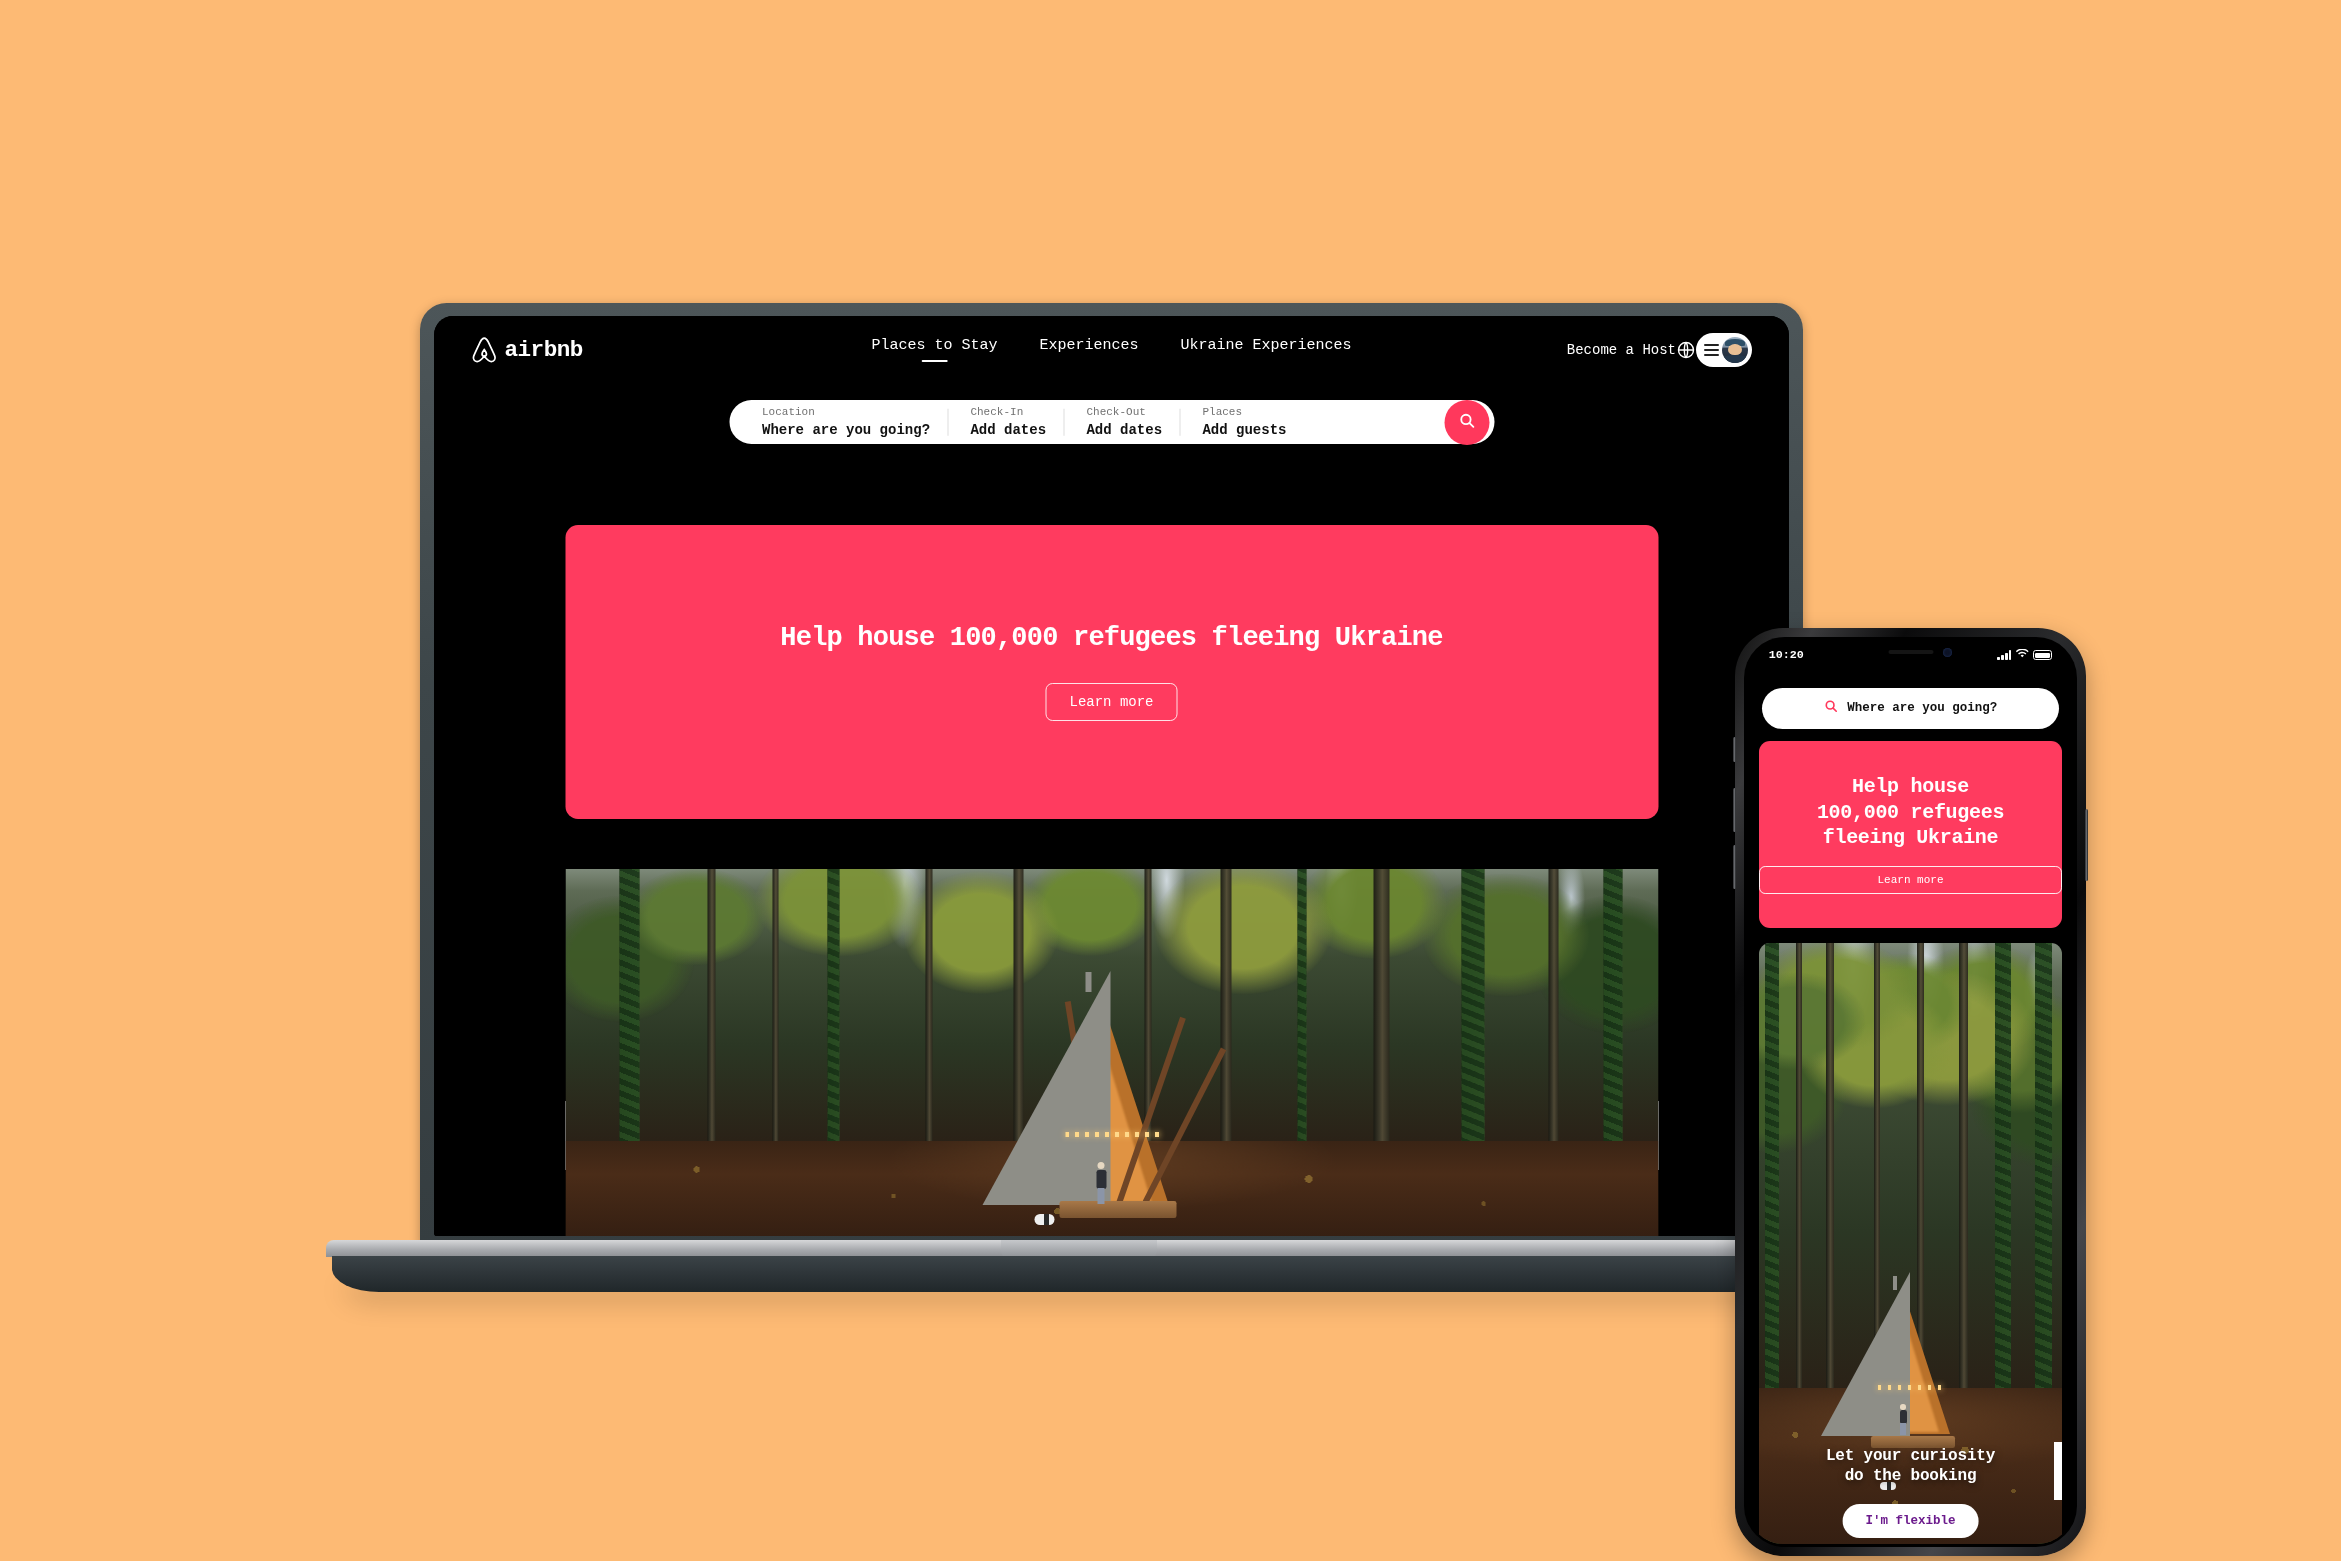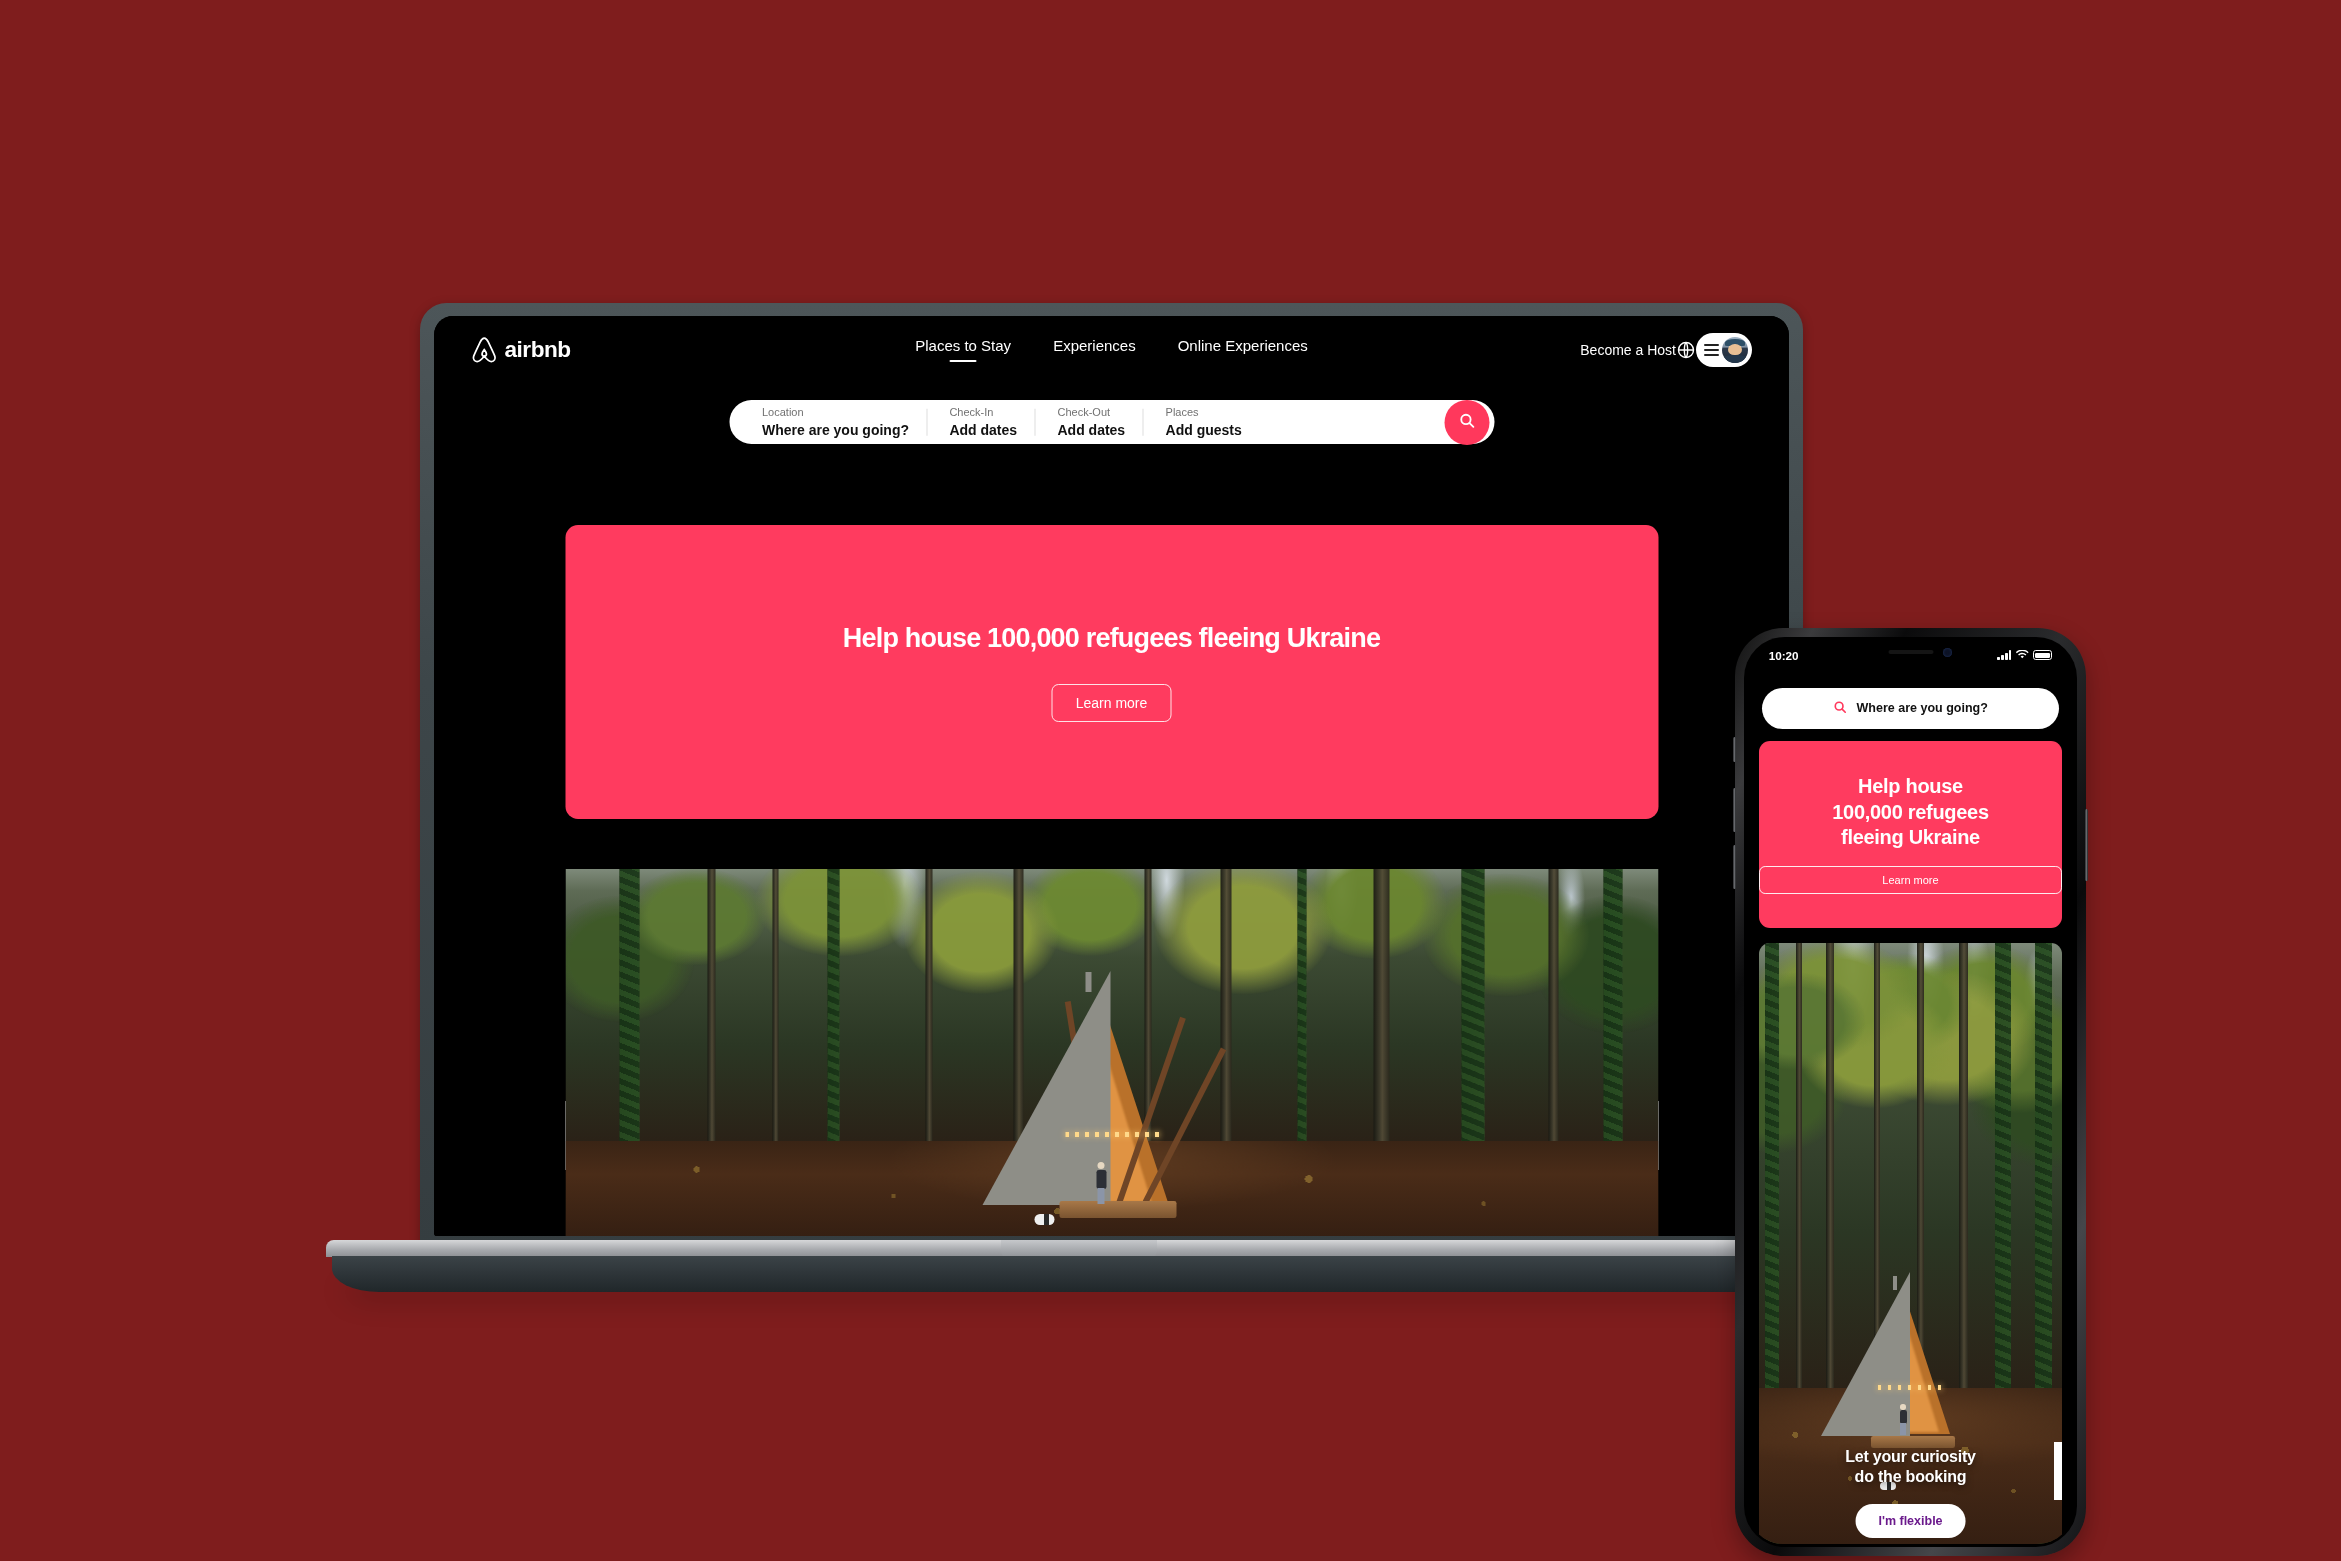--- a/index.html
+++ b/index.html
@@ -7,21 +7,21 @@
     width: 2342px; height: 1561px;
     overflow: hidden;
     font-family: "Liberation Sans", sans-serif;
   }
   body {
     background: #f0f0f0;
     position: relative;
   }
 
   
-  #scene { position: absolute; inset: 0; background: #7f1d1d; }
+  #scene { position: absolute; inset: 0; background: #fdba74; font-family: Liberation Mono, monospace; }
 
   
   #laptop { position: absolute; left: 420px; top: 303px; width: 1383px; height: 991px; }
 
   .lt-lid {
     position: absolute; left: 0; top: 0; width: 1383px; height: 946px;
     background: linear-gradient(180deg,#4d5659 0%, #3d4649 40%, #353d40 100%);
     border-radius: 26.5px 26.5px 7.8px 7.8px;
     box-shadow: 0 3.1px 11px rgba(0,0,0,.28);
   }
@@ -346,21 +346,21 @@
                   <path d="M16 2.5c2.2 0 3.6 1.9 5 5 2.6 5.7 6.7 14 7.9 17.2 1.1 3-.9 6.3-4.2 6.3-2.6 0-5-1.9-8.7-6.4-3.7 4.5-6.1 6.4-8.7 6.4-3.3 0-5.3-3.3-4.2-6.3C4.3 21.5 8.4 13.2 11 7.5c1.4-3.1 2.8-5 5-5z"></path>
                   <path d="M16 16.5c-1.7 2.3-2.7 3.9-2.7 5.3 0 1.6 1.2 2.7 2.7 2.7s2.7-1.1 2.7-2.7c0-1.4-1-3-2.7-5.3z"></path>
                 </svg>
               </span>
               <span class="brand-word">airbnb</span>
             </div>
 
             <div class="nav-center">
               <a class="nav-link active">Places to Stay</a>
               <a class="nav-link">Experiences</a>
-              <a class="nav-link">Online Experiences</a>
+              <a class="nav-link">Ukraine Experiences</a>
             </div>
 
             <div class="nav-right">
               <a class="nav-host">Become a Host</a>
               <span class="globe-icon">
                 <svg viewBox="0 0 24 24" fill="none" stroke="currentColor" stroke-width="1.7">
                   <circle cx="12" cy="12" r="9"></circle>
                     <path d="M3 12h18M12 3c2.6 2.6 2.6 15 0 18M12 3c-2.6 2.6-2.6 15 0 18"></path>
                 </svg>
               </span>

